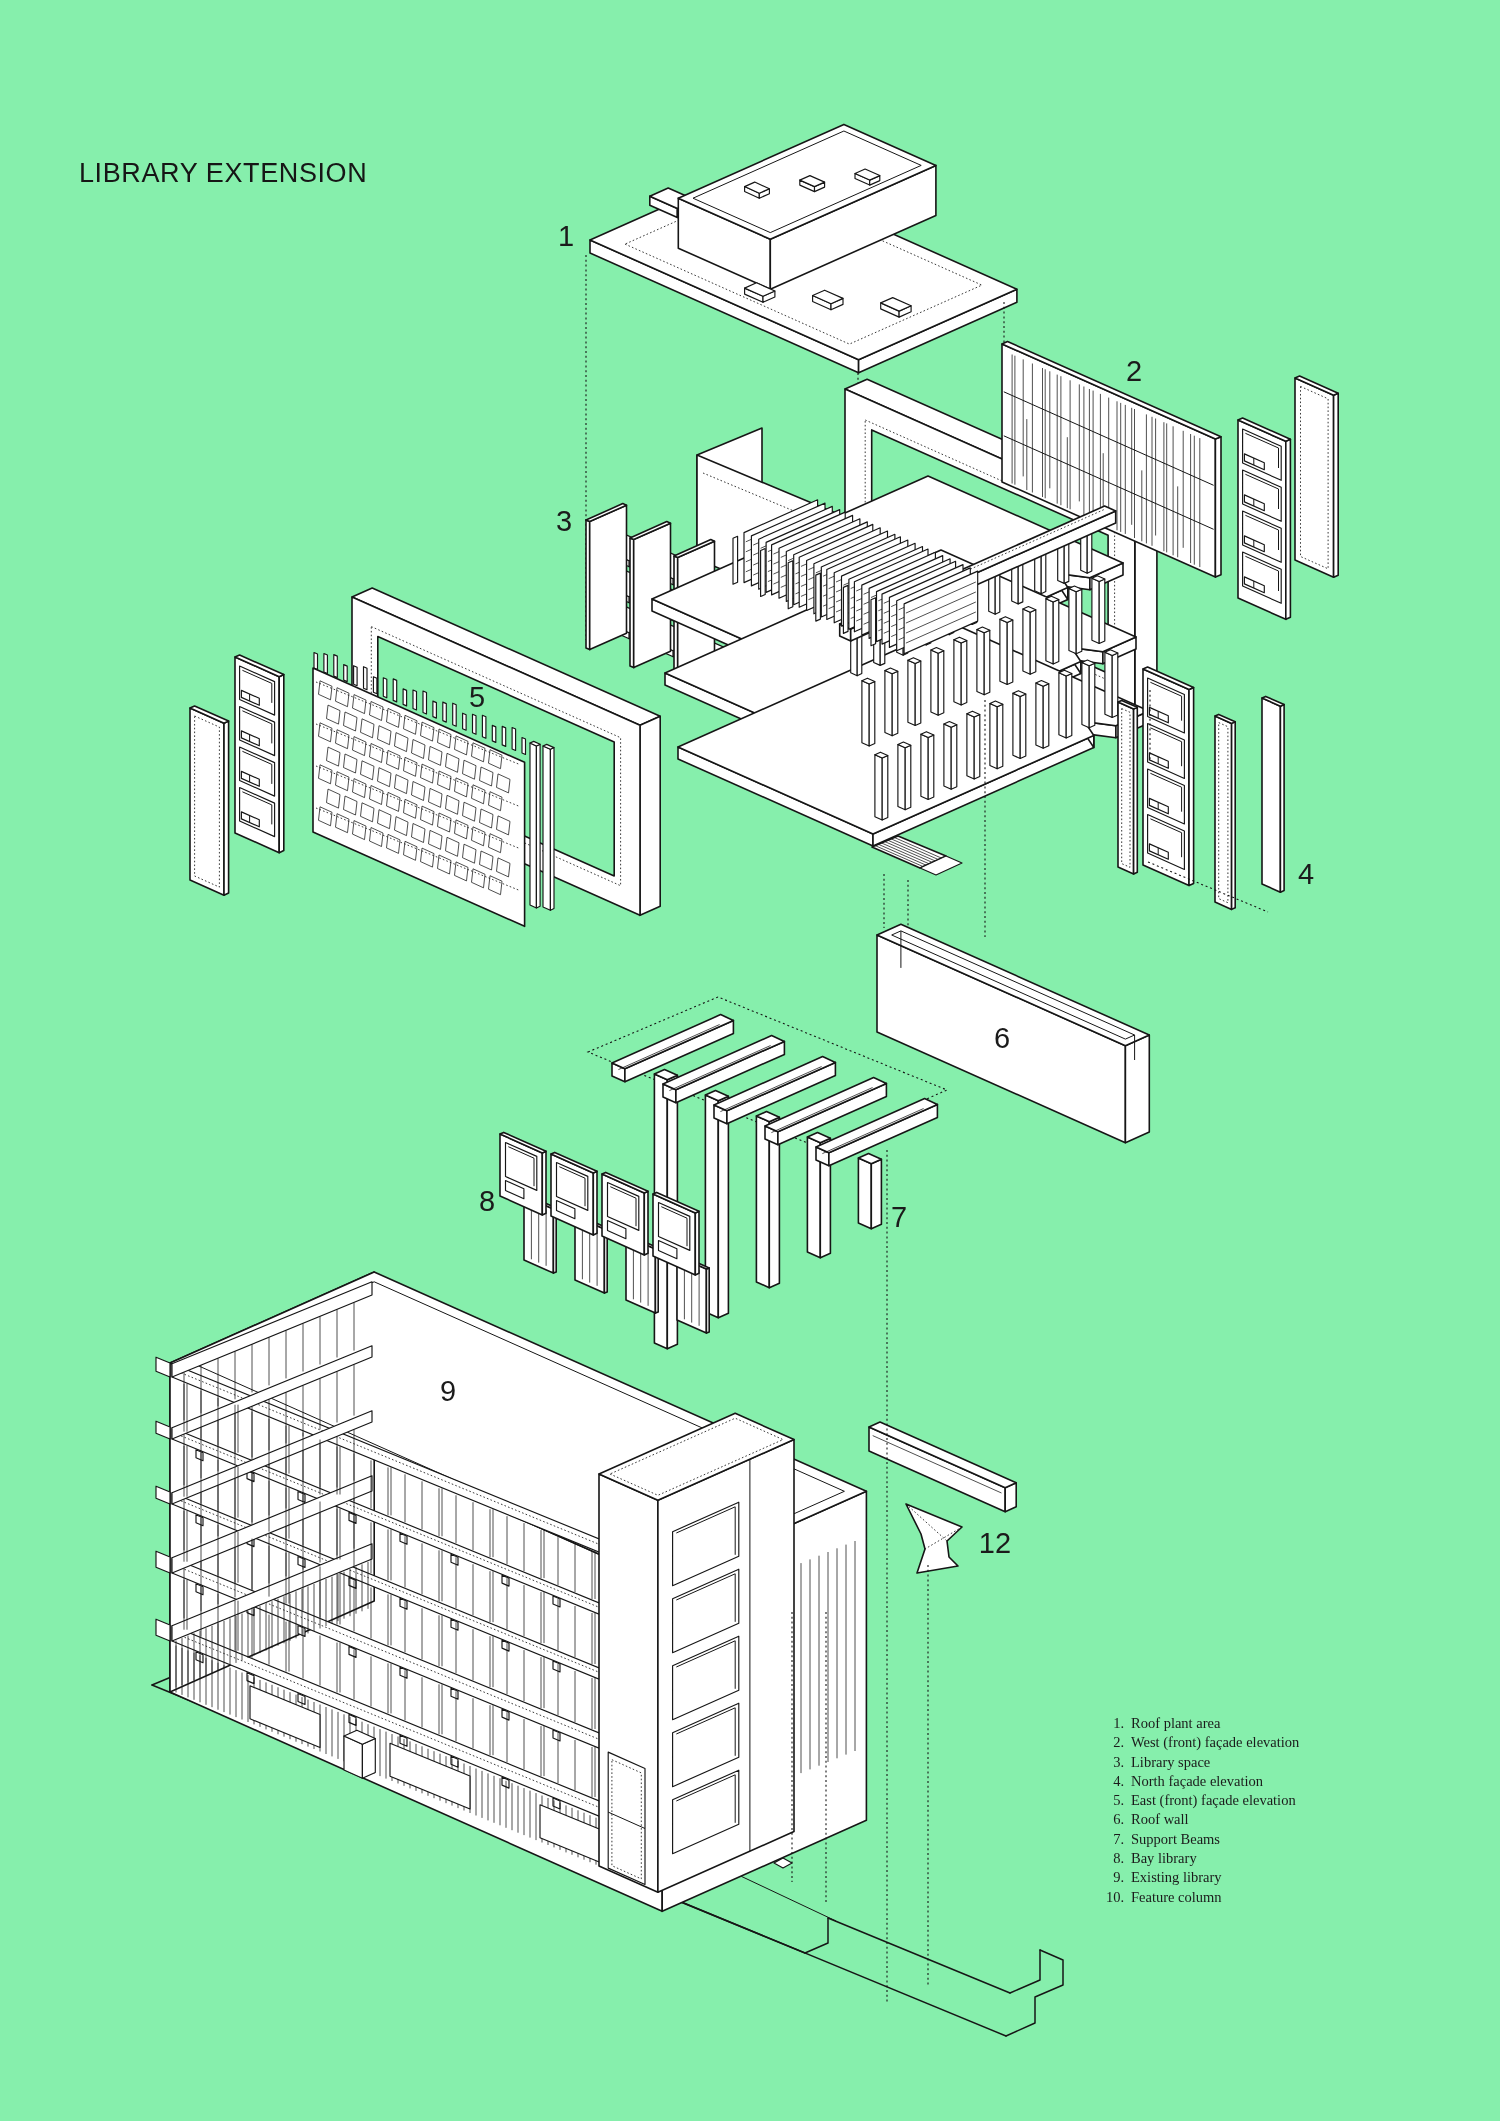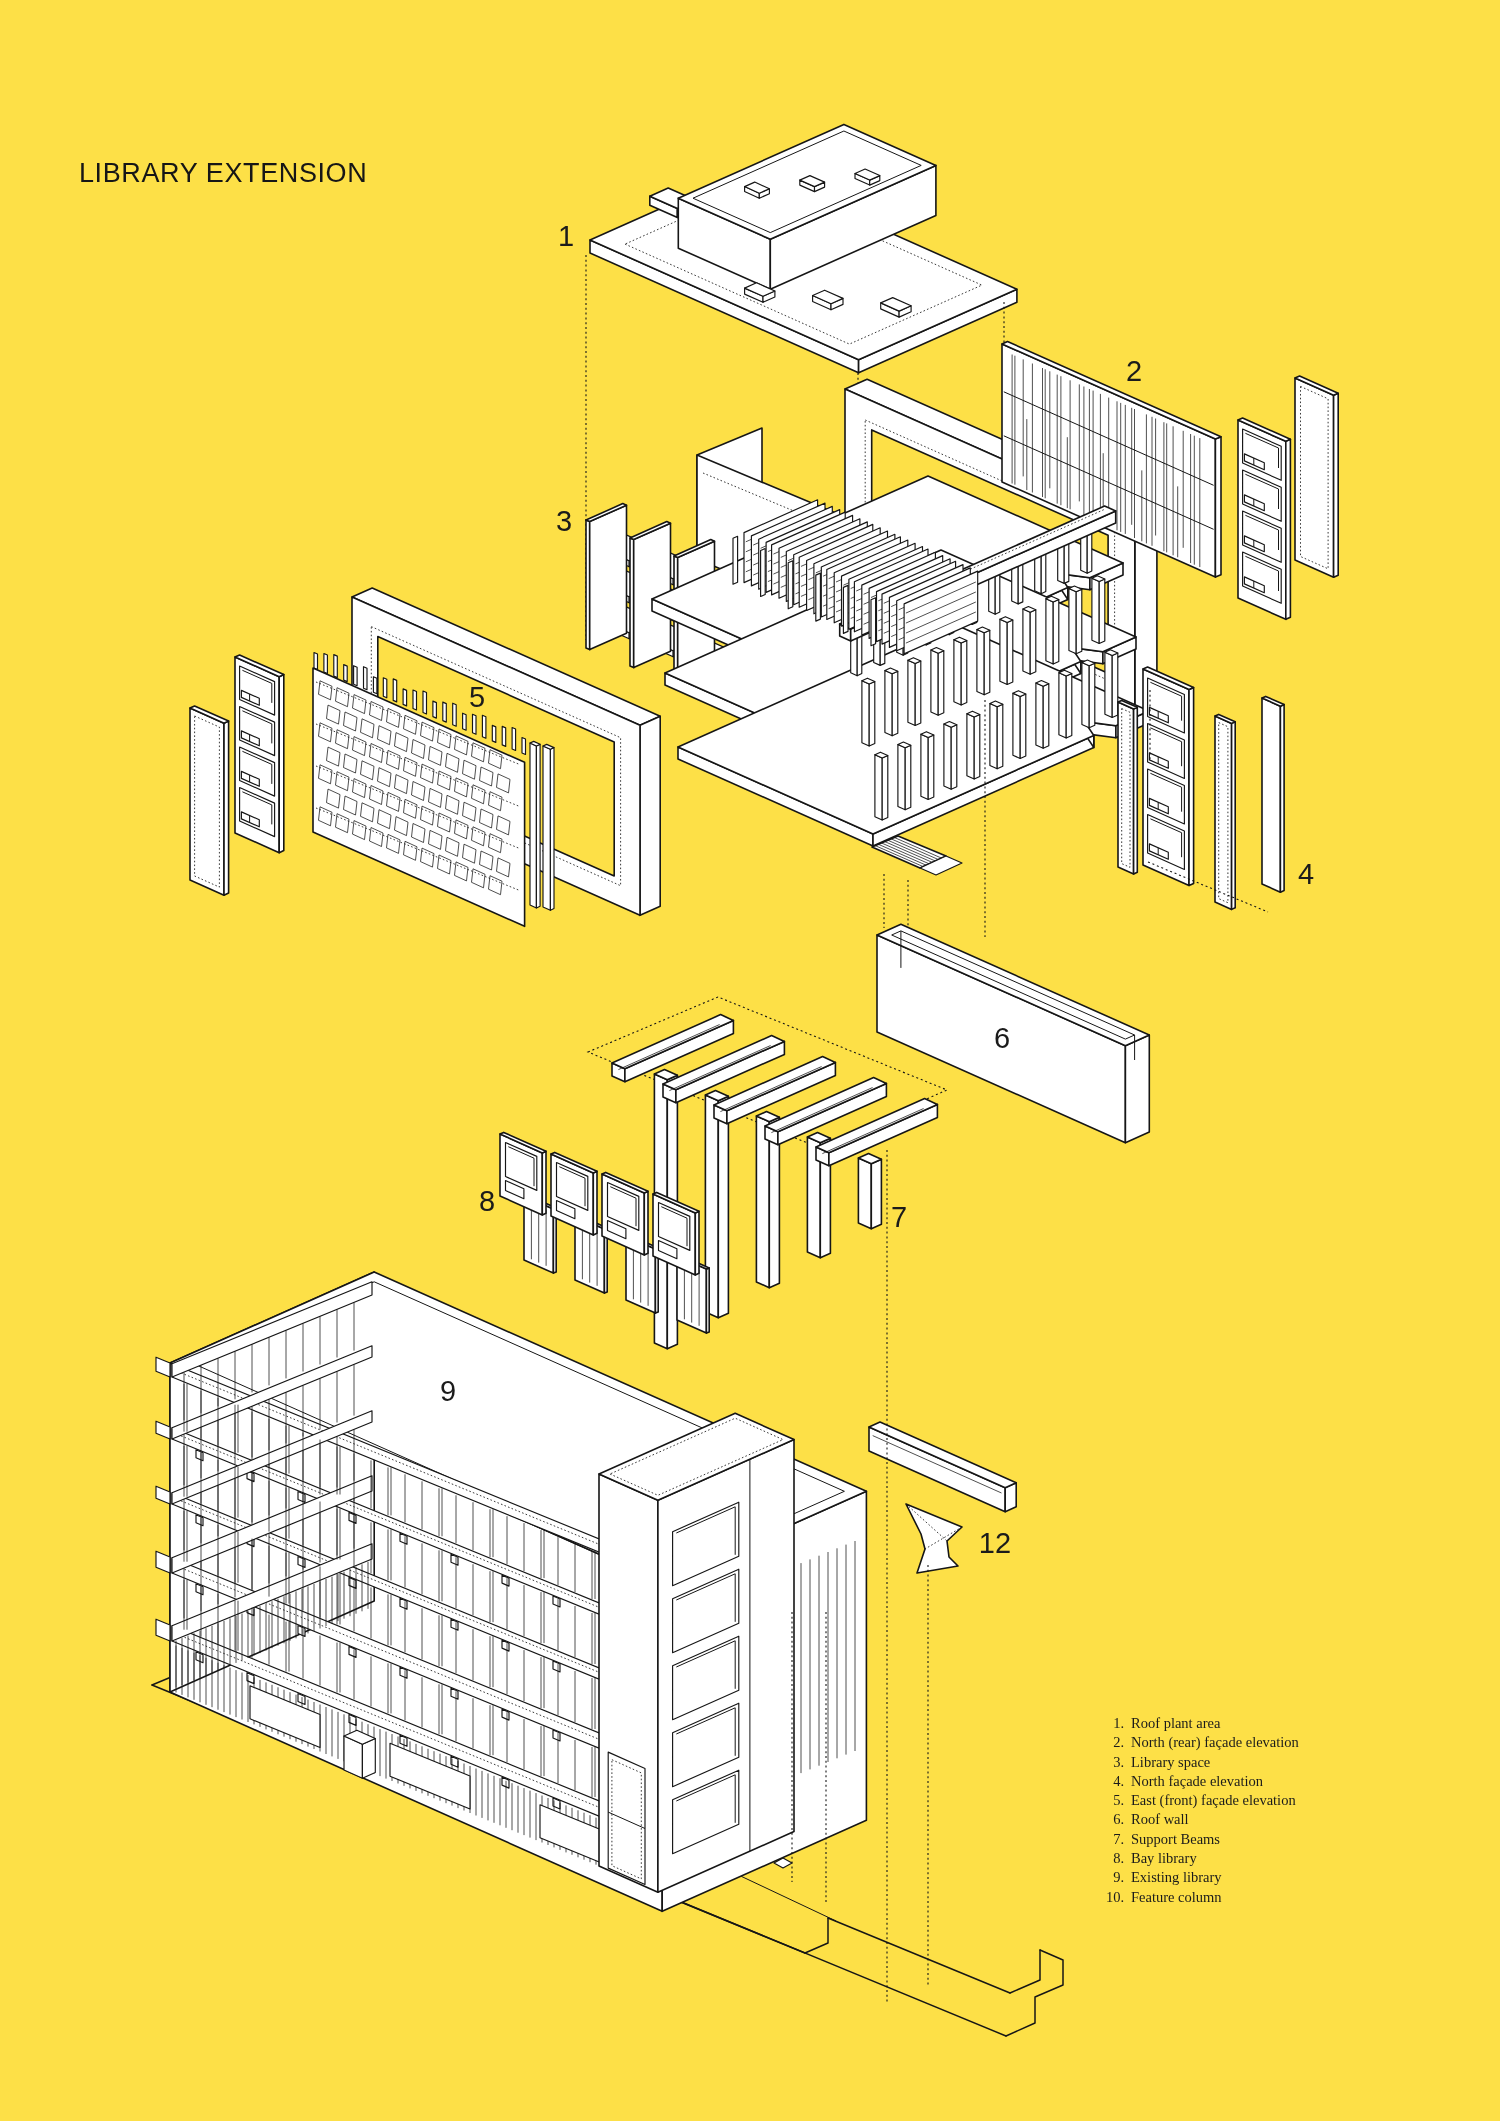--- a/index.html
+++ b/index.html
@@ -1,16 +1,16 @@
 <!DOCTYPE html>
 <html><head>
 <meta charset="utf-8">
 <style>
   html,body{margin:0;padding:0;background:#ffffff;}
-  .page{position:relative;width:1500px;height:2121px;background:#fde047;overflow:hidden;
+  .page{position:relative;width:1500px;height:2121px;background:#86efac;overflow:hidden;
         font-family:"Liberation Sans", sans-serif;}
   svg{position:absolute;left:0;top:0;}
   .w{fill:#ffffff;stroke:#161616;stroke-width:1.6;stroke-linejoin:round;}
   .w2{fill:#ffffff;stroke:#161616;stroke-width:1.15;stroke-linejoin:round;}
   .s{fill:none;stroke:#161616;stroke-width:1.5;stroke-linecap:round;stroke-linejoin:round;}
   .hl{fill:none;stroke:#161616;stroke-width:0.75;}
   .hm{fill:none;stroke:#161616;stroke-width:1.0;}
   .dd{fill:none;stroke:#161616;stroke-width:1.1;stroke-dasharray:2 2.8;}
   .dd2{fill:none;stroke:#161616;stroke-width:0.85;stroke-dasharray:1.6 2.2;}
   .ring{fill:#ffffff;fill-rule:evenodd;stroke:#161616;stroke-width:1.6;stroke-linejoin:round;}
@@ -1125,21 +1125,21 @@
   <div class="plbl" style="left:1306px;top:874px">4</div>
   <div class="plbl" style="left:477px;top:697px">5</div>
   <div class="plbl" style="left:1002px;top:1038px">6</div>
   <div class="plbl" style="left:899px;top:1217px">7</div>
   <div class="plbl" style="left:487px;top:1201px">8</div>
   <div class="plbl" style="left:448px;top:1391px">9</div>
   <div class="plbl" style="left:995px;top:1543px">12</div>
 
   <div class="legend">
     <div class="lrow"><span class="lnum">1.</span><span>Roof plant area</span></div>
-    <div class="lrow"><span class="lnum">2.</span><span>North (rear) façade elevation</span></div>
+    <div class="lrow"><span class="lnum">2.</span><span>West (front) façade elevation</span></div>
     <div class="lrow"><span class="lnum">3.</span><span>Library space</span></div>
     <div class="lrow"><span class="lnum">4.</span><span>North façade elevation</span></div>
     <div class="lrow"><span class="lnum">5.</span><span>East (front) façade elevation</span></div>
     <div class="lrow"><span class="lnum">6.</span><span>Roof wall</span></div>
     <div class="lrow"><span class="lnum">7.</span><span>Support Beams</span></div>
     <div class="lrow"><span class="lnum">8.</span><span>Bay library</span></div>
     <div class="lrow"><span class="lnum">9.</span><span>Existing library</span></div>
     <div class="lrow"><span class="lnum">10.</span><span>Feature column</span></div>
   </div>
 </div>

